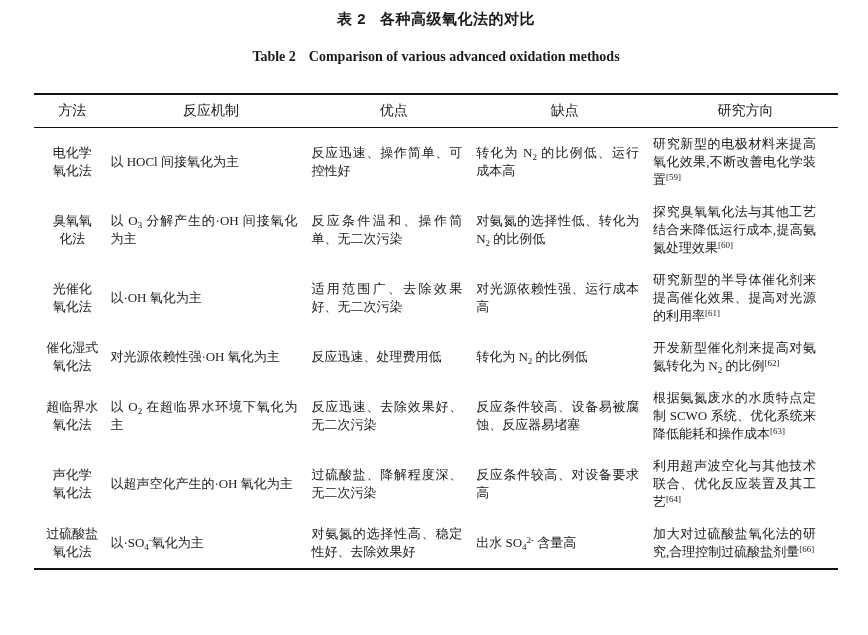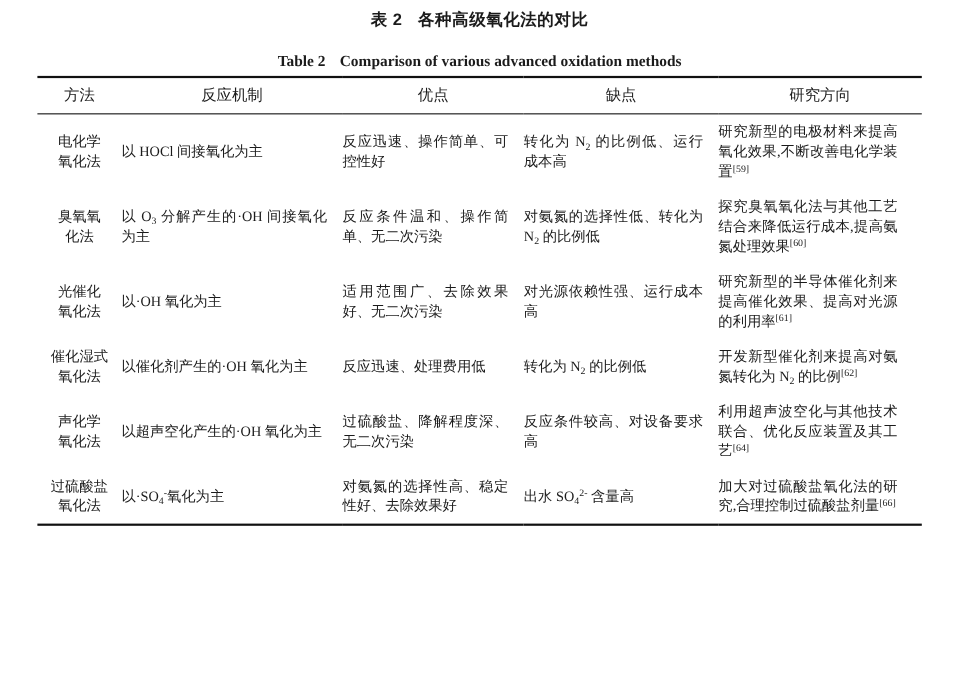--- a/index.html
+++ b/index.html
@@ -31,21 +31,21 @@
     text-align: center;
     font-family: "Liberation Serif", "DejaVu Serif", serif;
     font-weight: 700;
     font-size: 14px;
     line-height: 19px;
     margin-top: 18px;
   }
   .title-en .t-label { margin-right: 13px; }
   table.cmp {
     width: 100%;
-    margin-top: 3px;
+    margin-top: 27px;
     border-collapse: collapse;
     table-layout: fixed;
     border-top: 2.2px solid #111;
     border-bottom: 2.2px solid #111;
   }
   col.c1 { width: 9.5%; }
   col.c2 { width: 25%; }
   col.c3 { width: 20.5%; }
   col.c4 { width: 22%; }
   col.c5 { width: 23%; }
@@ -132,24 +132,32 @@
         <td class="c-method">光催化
 氧化法</td>
         <td class="c-mech">以·OH 氧化为主</td>
         <td class="c-adv">适用范围广、去除效果好、无二次污染</td>
         <td class="c-dis">对光源依赖性强、运行成本高</td>
         <td class="c-res">研究新型的半导体催化剂来提高催化效果、提高对光源的利用率<sup>[61]</sup></td>
       </tr>
       <tr>
         <td class="c-method">催化湿式
 氧化法</td>
-        <td class="c-mech">以催化剂产生的·OH 氧化为主</td>
+        <td class="c-mech">对光源依赖性强·OH 氧化为主</td>
         <td class="c-adv">反应迅速、处理费用低</td>
         <td class="c-dis">转化为 N<sub>2</sub> 的比例低</td>
         <td class="c-res">开发新型催化剂来提高对氨氮转化为 N<sub>2</sub> 的比例<sup>[62]</sup></td>
+      </tr>
+      <tr>
+        <td class="c-method">超临界水
+氧化法</td>
+        <td class="c-mech">以 O<sub>2</sub> 在超临界水环境下氧化为主</td>
+        <td class="c-adv">反应迅速、去除效果好、无二次污染</td>
+        <td class="c-dis">反应条件较高、设备易被腐蚀、反应器易堵塞</td>
+        <td class="c-res">根据氨氮废水的水质特点定制 SCWO 系统、优化系统来降低能耗和操作成本<sup>[63]</sup></td>
       </tr>
       <tr>
         <td class="c-method">声化学
 氧化法</td>
         <td class="c-mech">以超声空化产生的·OH 氧化为主</td>
         <td class="c-adv">过硫酸盐、降解程度深、无二次污染</td>
         <td class="c-dis">反应条件较高、对设备要求高</td>
         <td class="c-res">利用超声波空化与其他技术联合、优化反应装置及其工艺<sup>[64]</sup></td>
       </tr>
       <tr>

